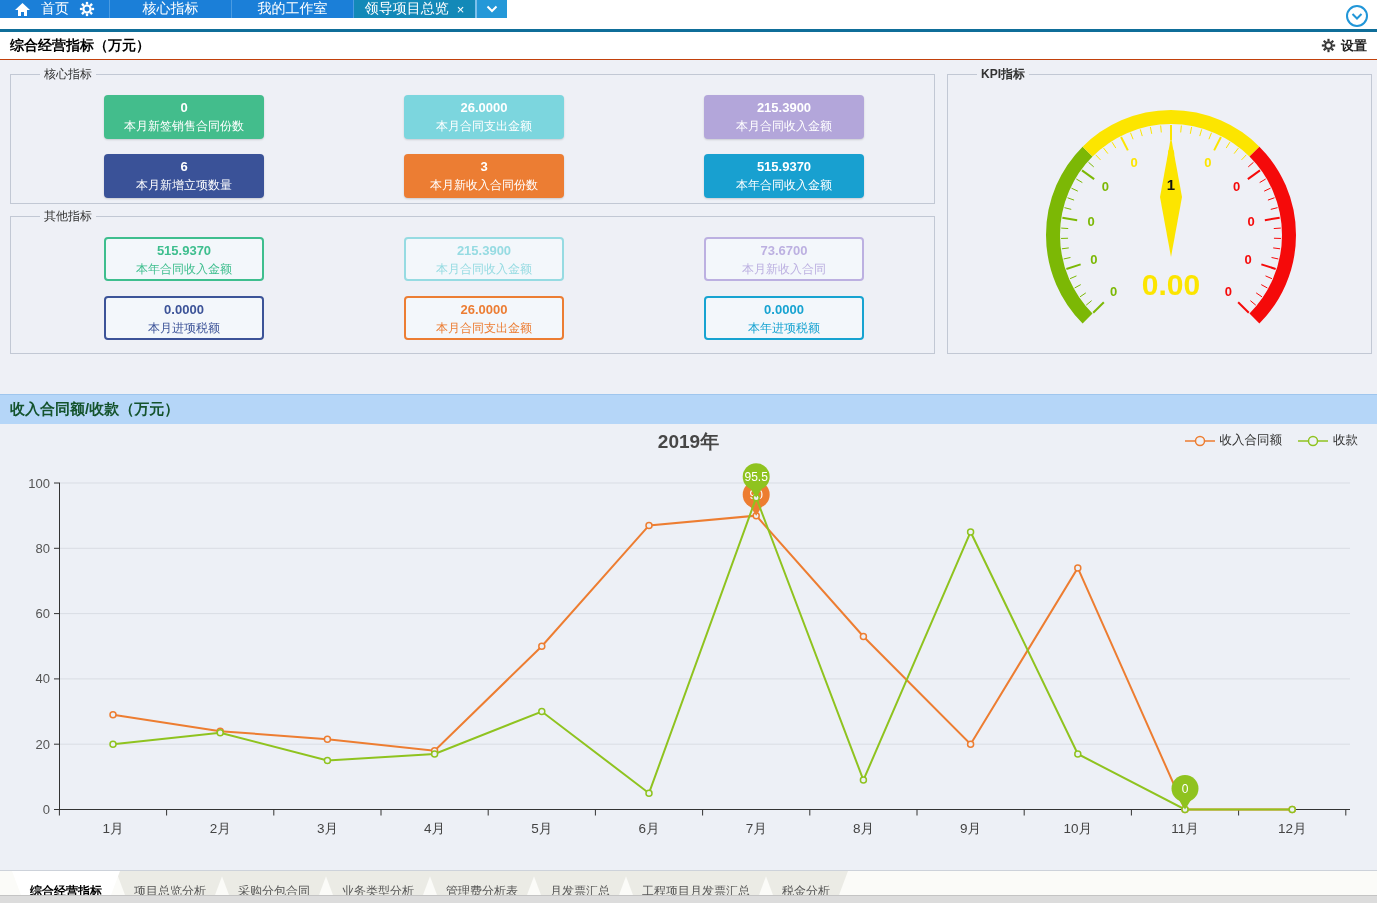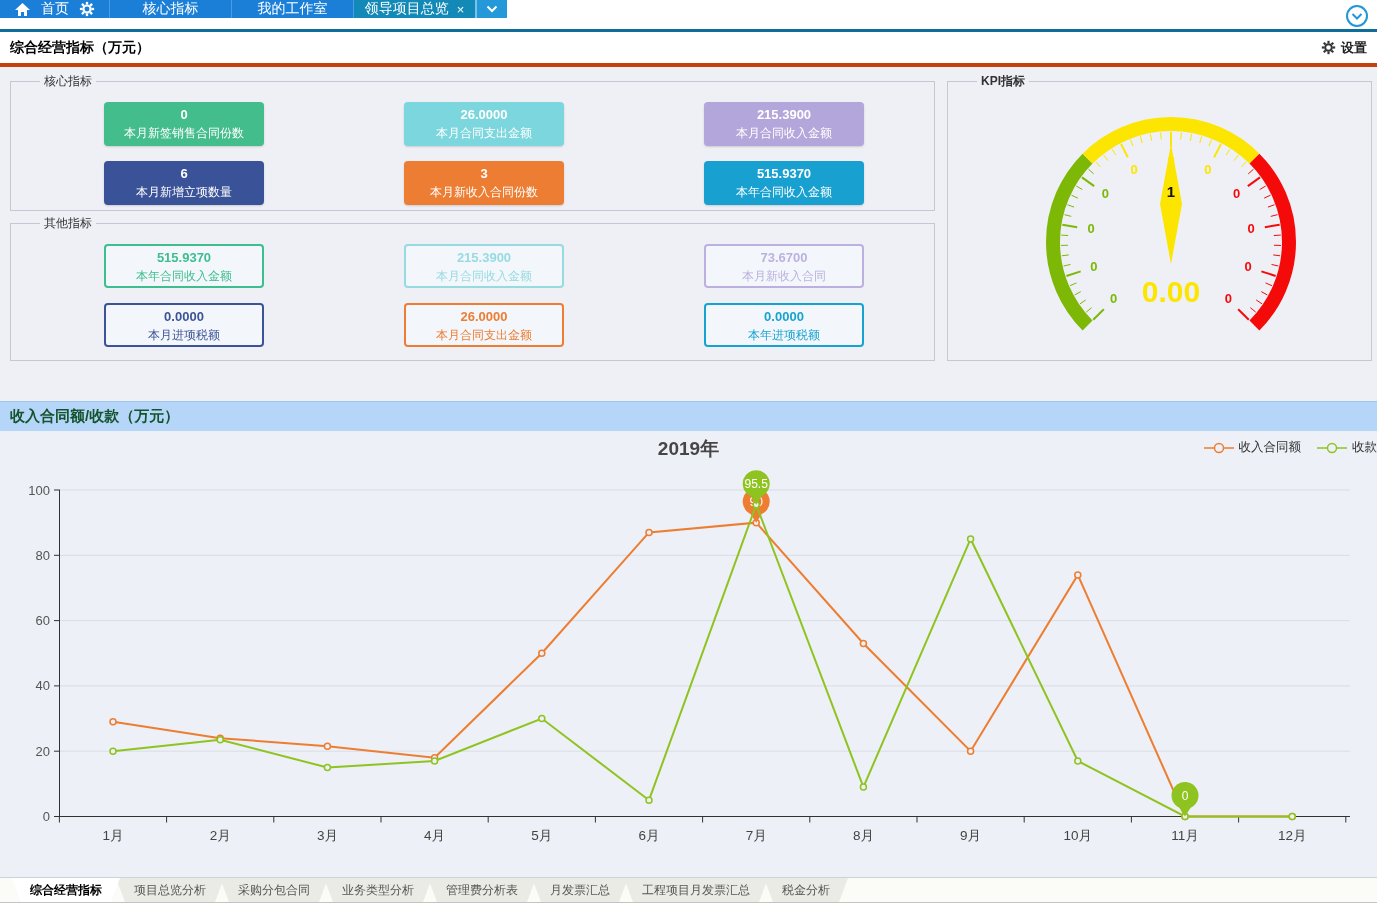--- a/index.html
+++ b/index.html
@@ -14,22 +14,22 @@
     font-size: 14px; cursor: pointer; }
   .nav-tab { width: 122px; display: flex; align-items: center; justify-content: center;
     color: #fff; font-size: 14px; border-left: 1px solid #4A9BE2; cursor: pointer; }
   .nav-tab.active { background: #1389B8; }
   .nav-tab .close { margin-left: 8px; font-size: 13px; }
   .nav-drop { width: 32px; display: flex; align-items: center; justify-content: center;
     background: #2498D8; border-left: 2px solid #7CC0EC; cursor: pointer; }
   .nav-circle { position: absolute; right: 8px; top: 4px; cursor: pointer; }
 
   
-  .page-header { height: 35px; background: #fff; display: flex; align-items: center;
-    justify-content: space-between; padding: 0 10px; border-bottom: 4px solid #c2410c; }
+  .page-header { height: 28px; background: #fff; display: flex; align-items: center;
+    justify-content: space-between; padding: 0 10px; border-bottom: 1px solid #c2410c; }
   .page-title { font-size: 14px; font-weight: bold; color: #000; }
   .settings { display: flex; align-items: center; gap: 5px; font-size: 13px; color: #222; cursor: pointer; font-weight: bold; }
 
   
   .indicators { height: 296px; display: flex; padding: 6px 5px 0 10px; }
   fieldset { border: 1px solid #C2C8D4; background: transparent; padding-left: 23px; }
   legend { font-size: 12px; color: #333; padding: 0 4px; margin-left: 6px; }
   .left-col { flex: 1 1 auto; margin-right: 12px; }
   #core-panel { height: 138px; }
   #other-panel { height: 146px; margin-top: 4px; }
@@ -45,30 +45,30 @@
     box-shadow: none; padding-top: 4px; }
 
   
   .chart-gap { height: 38px; }
   .chart-bar { height: 30px; background: #B5D6F8; display: flex; align-items: center;
     padding: 0 10px; font-size: 15px; font-weight: bold; color: #14532d;
     border-top: 1px solid #9FC6EE; }
   .chart-area { height: 446px; background: #EDF0F6; position: relative; }
   .chart-title { position: absolute; top: 5px; left: 0; width: 100%; text-align: center;
     font-size: 19px; font-weight: bold; color: #464646; }
-  .chart-legend { position: absolute; top: 8px; right: 0; display: flex; gap: 16px;
+  .chart-legend { position: absolute; top: 8px; right: 19px; display: flex; gap: 16px;
     align-items: center; }
   .legend-item { display: flex; align-items: center; gap: 5px; font-size: 12.5px; color: #333;
     cursor: pointer; }
   #chart-svg { position: absolute; top: 0; left: 0; }
 
   
   .bottom-tabs { height: 25px; background: #FBFBF8; border-top: 1px solid #CDD2DA;
     display: flex; align-items: stretch; padding-left: 12px; }
-  .sheet-tab { padding: 0 18px; font-size: 12px; line-height: 24px; color: #555;
+  .sheet-tab { padding: 8px 18px; font-size: 12px; line-height: 24px; color: #555;
     background: #EBEBE5; margin-right: -4px; cursor: pointer;
     clip-path: polygon(0 0, 100% 0, calc(100% - 9px) 100%, 9px 100%); }
   .sheet-tab.active { background: #FFFFFF; color: #000; font-weight: bold; z-index: 2; }
   .bottom-strip { height: 8px; background: #DCDCDC; border-top: 1px solid #C4C4C4; }
 </style>
 </head>
 <body>
 
 <div class="topnav">
   <div class="nav-left">

